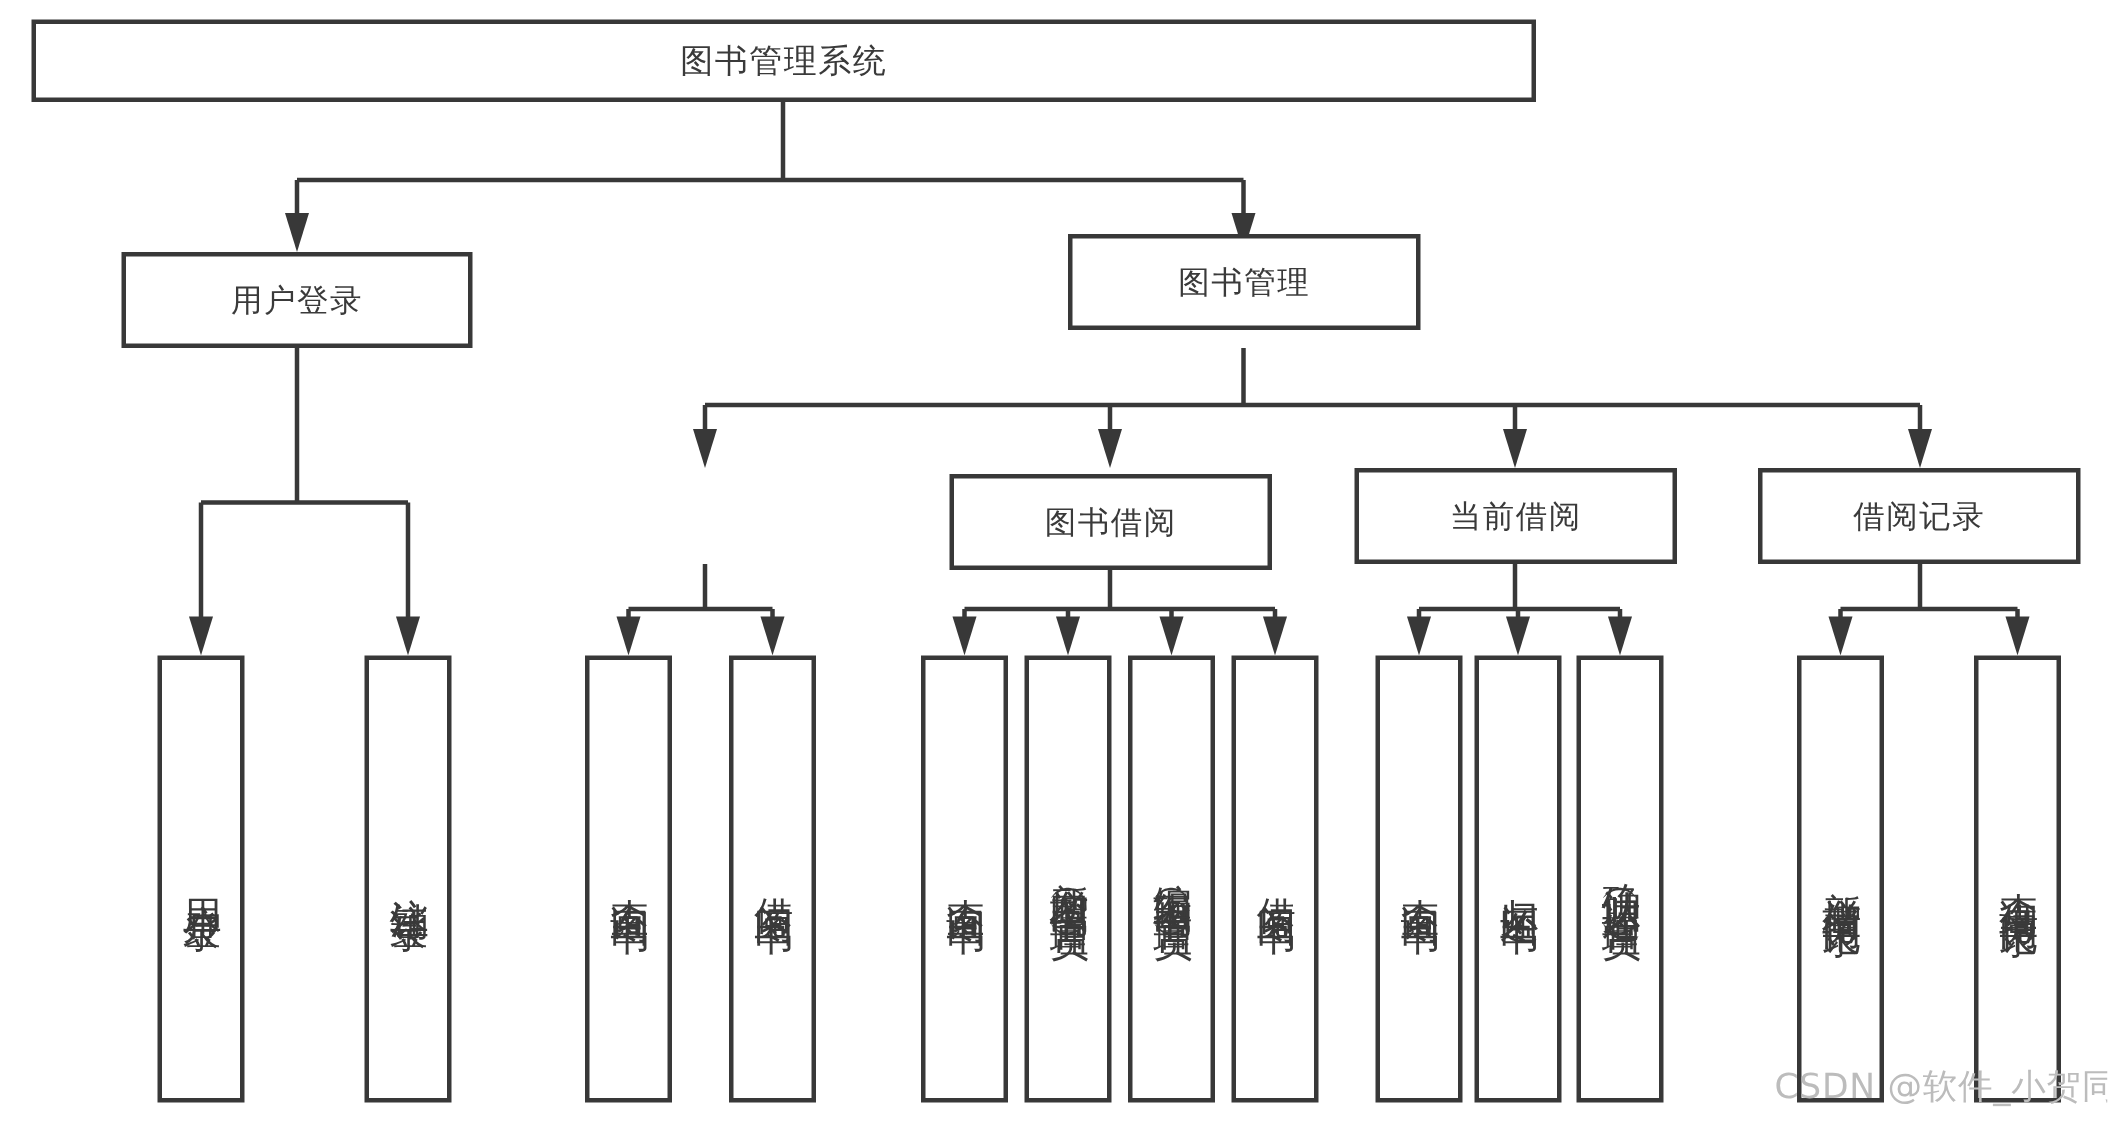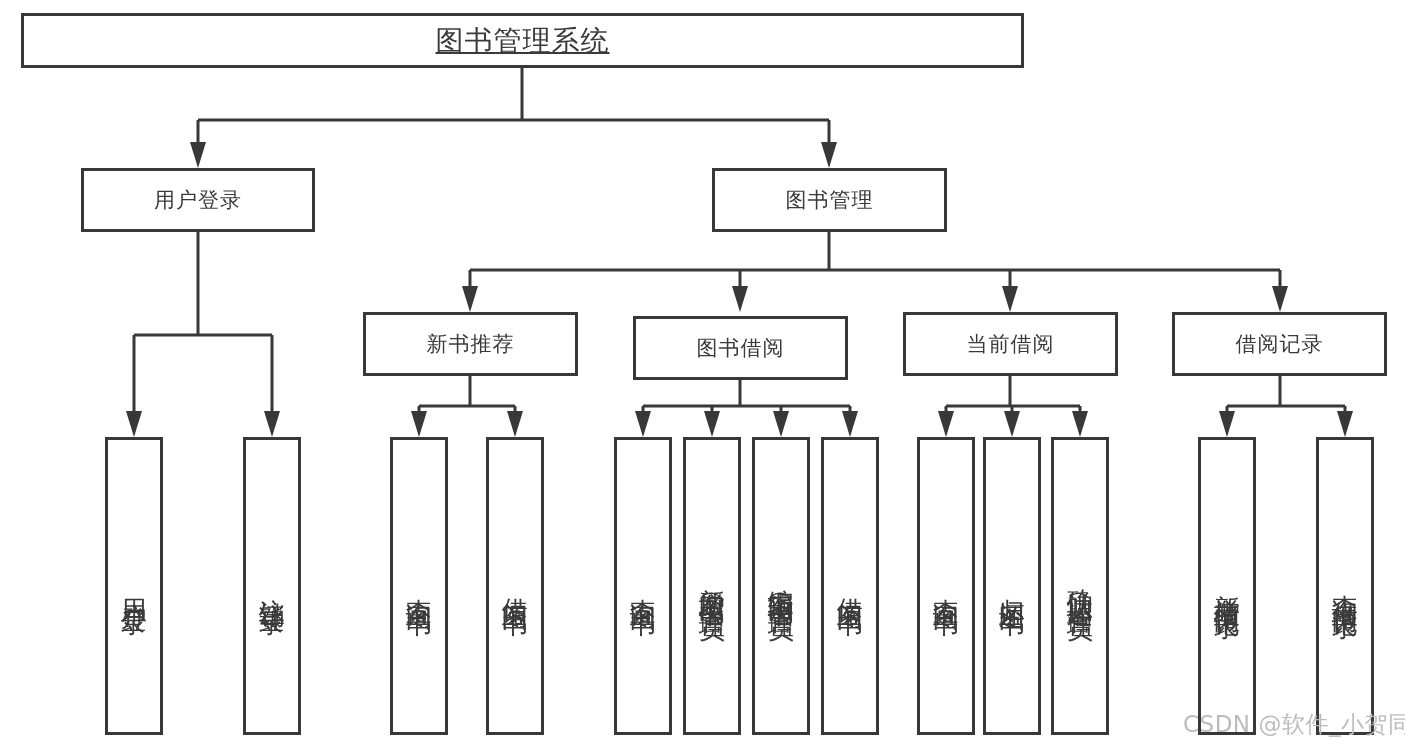--- a/index.html
+++ b/index.html
@@ -25,21 +25,21 @@
     background: #ffffff;
     display: flex;
     align-items: center;
     justify-content: center;
   }
   .node-h span {
     font-size: 21px;
     letter-spacing: 1px;
     white-space: nowrap;
   }
-  .node-root span { font-size: 28px; text-decoration: underline; }
+  .node-root span { font-size: 22px; }
   .node-v span {
     writing-mode: vertical-rl;
     text-orientation: mixed;
     font-size: 26px;
     letter-spacing: 4px;
     line-height: 1.1;
   }
   .watermark {
     position: absolute;
     left: 1183px;
@@ -114,27 +114,24 @@
     </g>
   </svg>
 
   <div class="node node-h node-root" style="left:21px; top:13px; width:1003px; height:55px;">
     <span>图书管理系统</span>
   </div>
 
   <div class="node node-h" style="left:81px; top:168px; width:234px; height:64px;">
     <span>用户登录</span>
   </div>
-  <div class="node node-h" style="left:712px; top:168px; width:235px; height:64px;">
+  <div class="node node-h" style="left:712px; top:156px; width:235px; height:64px;">
     <span>图书管理</span>
   </div>
 
-  <div class="node node-h" style="left:363px; top:312px; width:215px; height:64px;">
-    <span>新书推荐</span>
-  </div>
   <div class="node node-h" style="left:633px; top:316px; width:215px; height:64px;">
     <span>图书借阅</span>
   </div>
   <div class="node node-h" style="left:903px; top:312px; width:215px; height:64px;">
     <span>当前借阅</span>
   </div>
   <div class="node node-h" style="left:1172px; top:312px; width:215px; height:64px;">
     <span>借阅记录</span>
   </div>
 

